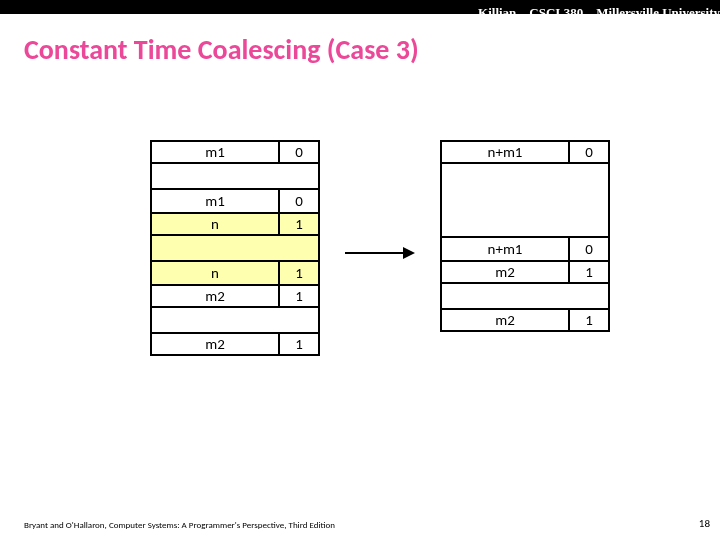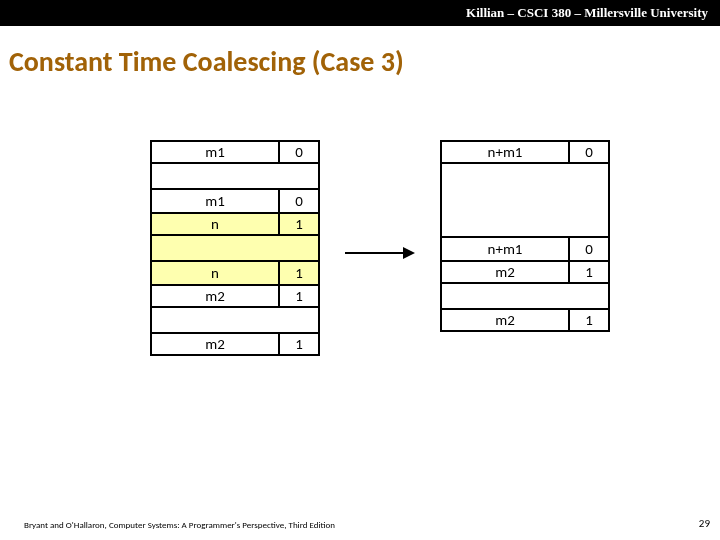--- a/index.html
+++ b/index.html
@@ -6,35 +6,34 @@
   body {
     width: 720px;
     height: 540px;
     background: #fff;
     font-family: Calibri, Arial, sans-serif;
     position: relative;
     overflow: hidden;
   }
   .header-bar {
     width: 100%;
-    height: 26px;
+    height: 14px;
     background: #000;
     color: #fff;
     font-family: "Times New Roman", serif;
     font-weight: bold;
     font-size: 13px;
     text-align: right;
-    padding-right: 12px;
     line-height: 26px;
   }
   .title {
     font-size: 28px;
     font-weight: bold;
-    color: #a16207;
-    padding: 18px 0 0 9px;
+    color: #ec4899;
+    padding: 18px 0 0 24px;
   }
   .diagram {
     position: absolute;
     top: 140px;
     left: 150px;
     width: 460px;
   }
   .col {
     position: absolute;
     width: 170px;
@@ -180,13 +179,13 @@
     <div class="spacer white"></div>
     <div class="cell-row top-border bot-border white">
       <div class="main">m2</div>
       <div class="tag">1</div>
     </div>
   </div>
 
 </div>
 
 <div class="footer-left">Bryant and O'Hallaron, Computer Systems: A Programmer's Perspective, Third Edition</div>
-<div class="footer-right">29</div>
+<div class="footer-right">18</div>
 
 </body></html>

